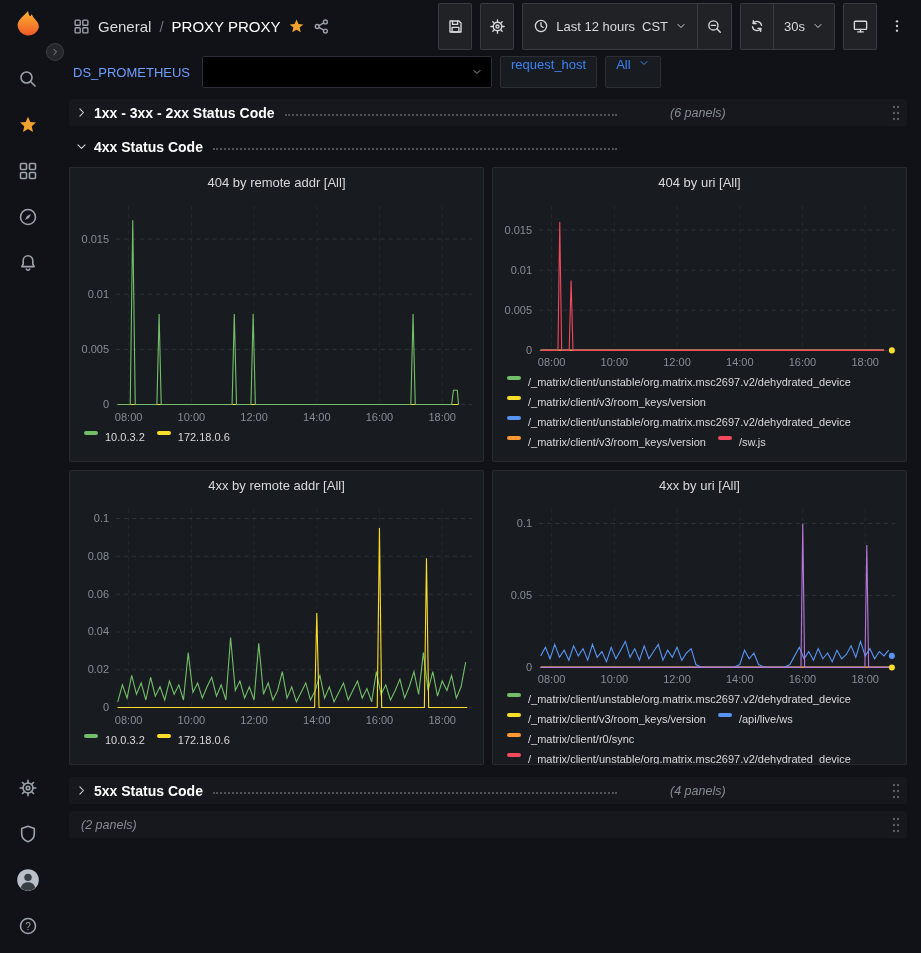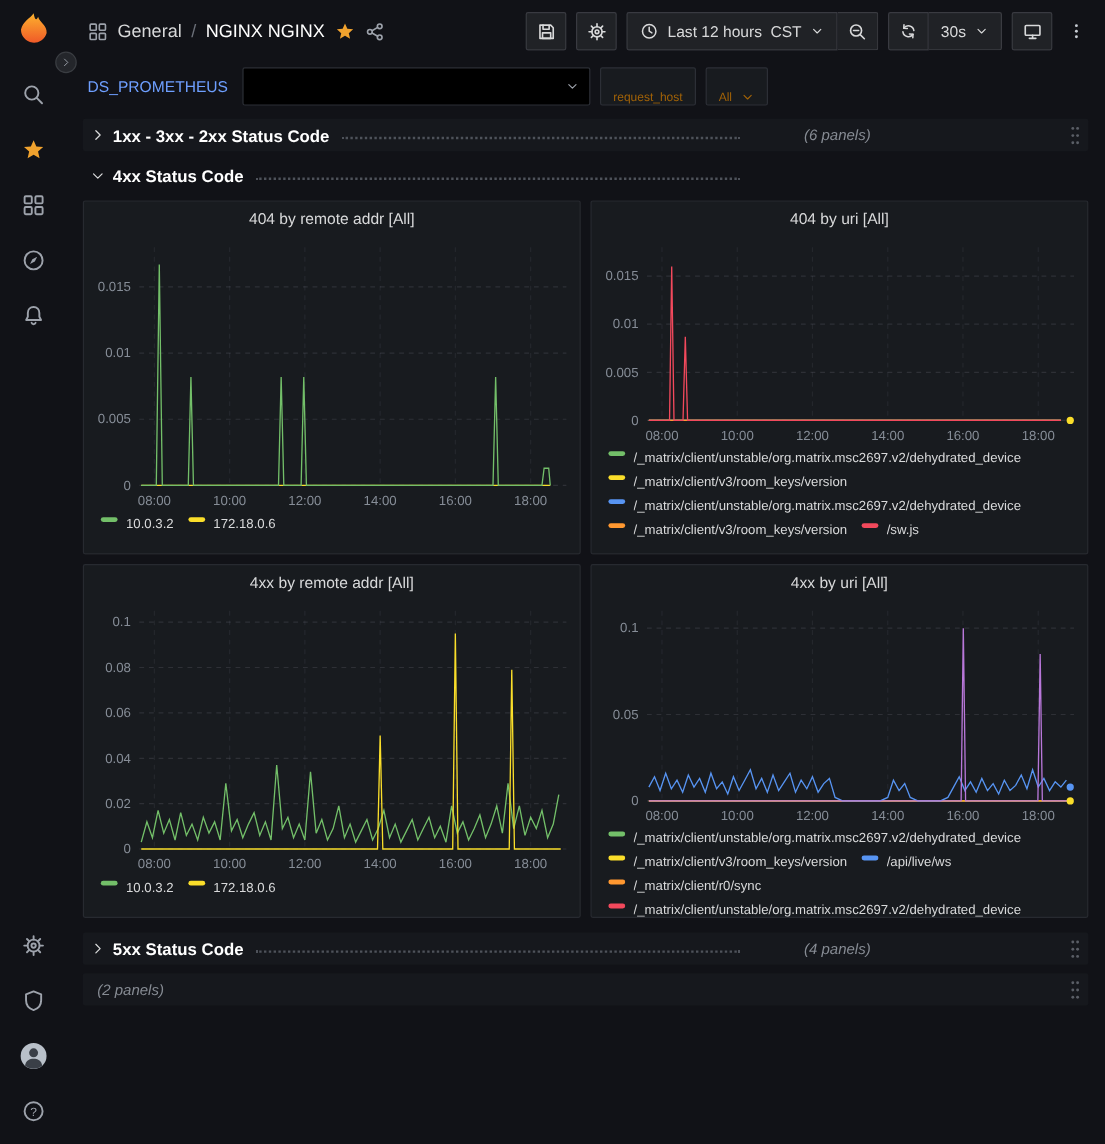--- a/index.html
+++ b/index.html
@@ -26,37 +26,37 @@
   
   .main { flex:1; min-width:0; display:flex; flex-direction:column; }
   .topnav { height:52px; flex:none; display:flex; align-items:center; padding:0 12px 0 18px; }
   .crumbs { display:flex; align-items:center; gap:8px; color:#9da2ab; }
   .crumb-section { font-size:15px; color:#d8d9da; cursor:pointer; }
   .crumb-sep { color:#6c7079; font-size:15px; }
   .crumb-title { font-size:15px; color:#ffffff; font-weight:500; }
   .icon { display:inline-flex; align-items:center; justify-content:center; }
 
   .nav-actions { margin-left:auto; display:flex; align-items:center; gap:8px; }
-  .btn { height:32px; display:flex; align-items:center; gap:7px; padding:0 10px;
+  .btn { height:47px; display:flex; align-items:center; gap:7px; padding:0 10px;
     background:#202226; border:1px solid rgba(204,204,220,0.15); border-radius:2px;
     color:#d8d9da; font-size:13px; font-family:inherit; cursor:pointer; }
   .icon-btn { width:34px; padding:0; justify-content:center; }
   .btn-group { display:flex; }
   .btn-group .btn { border-radius:0; }
   .btn-group .btn:first-child { border-radius:2px 0 0 2px; }
   .btn-group .btn:last-child { border-radius:0 2px 2px 0; border-left:none; }
   .kebab { background:none; border:none; width:24px; height:32px; display:flex; align-items:center; justify-content:center; cursor:pointer; color:#c7ccd3; }
 
   
   .subnav { height:40px; flex:none; display:flex; align-items:center; gap:8px; padding:0 14px; }
   .var-label { background:none; border:none; color:#6e9fff; font-size:13px; font-weight:500; padding:0 4px; cursor:pointer; font-family:inherit; }
   .var-input { width:290px; height:32px; background:#000000; border:1px solid #2c2f36; border-radius:2px;
     display:flex; align-items:center; justify-content:space-between; padding:0 8px; cursor:pointer; color:#9da2ab; }
   .chip { height:32px; background:#181b1f; border:1px solid #2c2f36; border-radius:2px;
-    display:flex; align-items:flex-end; gap:7px; padding:0 10px; font-size:10px; color:#a16207; cursor:default; }
+    display:flex; align-items:flex-start; gap:7px; padding:0 10px; font-size:13px; color:#3b82f6; cursor:default; }
   .chip.select { cursor:pointer; }
 
   
   .dash { flex:1; padding:5px 14px 0; overflow:hidden; }
   .row-header { display:flex; align-items:center; height:27px; margin:2px 0 7px; border-radius:2px; cursor:pointer; }
   .row-header.collapsed { background:#16181d;gap:41px; }
   .row-left { display:flex; align-items:center; width:548px; min-width:0; padding-left:6px; }
   .chev { display:flex; color:#d8d9da; margin-right:6px; flex:none; }
   .row-title { font-size:14px; font-weight:700; color:#ffffff; white-space:nowrap; margin-right:10px; }
   .row-dots { flex:1; height:2px; border-bottom:2px dotted #4e525a; margin-top:5px; }
@@ -186,21 +186,21 @@
         <span class="icon">
           <svg class="stroke-icon" viewBox="0 0 20 20" width="17" height="17">
               <rect x="2.5" y="2.5" width="6" height="6" rx="1"></rect>
               <rect x="11.5" y="2.5" width="6" height="6" rx="1"></rect>
               <rect x="2.5" y="11.5" width="6" height="6" rx="1"></rect>
               <rect x="11.5" y="11.5" width="6" height="6" rx="1"></rect>
             </svg>
         </span>
         <span class="crumb-section">General</span>
         <span class="crumb-sep">/</span>
-        <span class="crumb-title">NGINX NGINX</span>
+        <span class="crumb-title">PROXY PROXY</span>
         <span class="icon">
           <svg viewBox="0 0 20 20" width="17" height="17">
               <path d="M10 1.8 L12.3 7 L18 7.5 L13.7 11.3 L15 16.9 L10 13.9 L5 16.9 L6.3 11.3 L2 7.5 L7.7 7 Z" style="fill:#f0a22e;stroke:none"></path>
             </svg>
         </span>
         <span class="icon">
           <svg class="stroke-icon" viewBox="0 0 20 20" width="17" height="17">
               <circle cx="5" cy="10" r="2.3"></circle>
               <circle cx="14.6" cy="4.6" r="2.3"></circle>
               <circle cx="14.6" cy="15.4" r="2.3"></circle>

